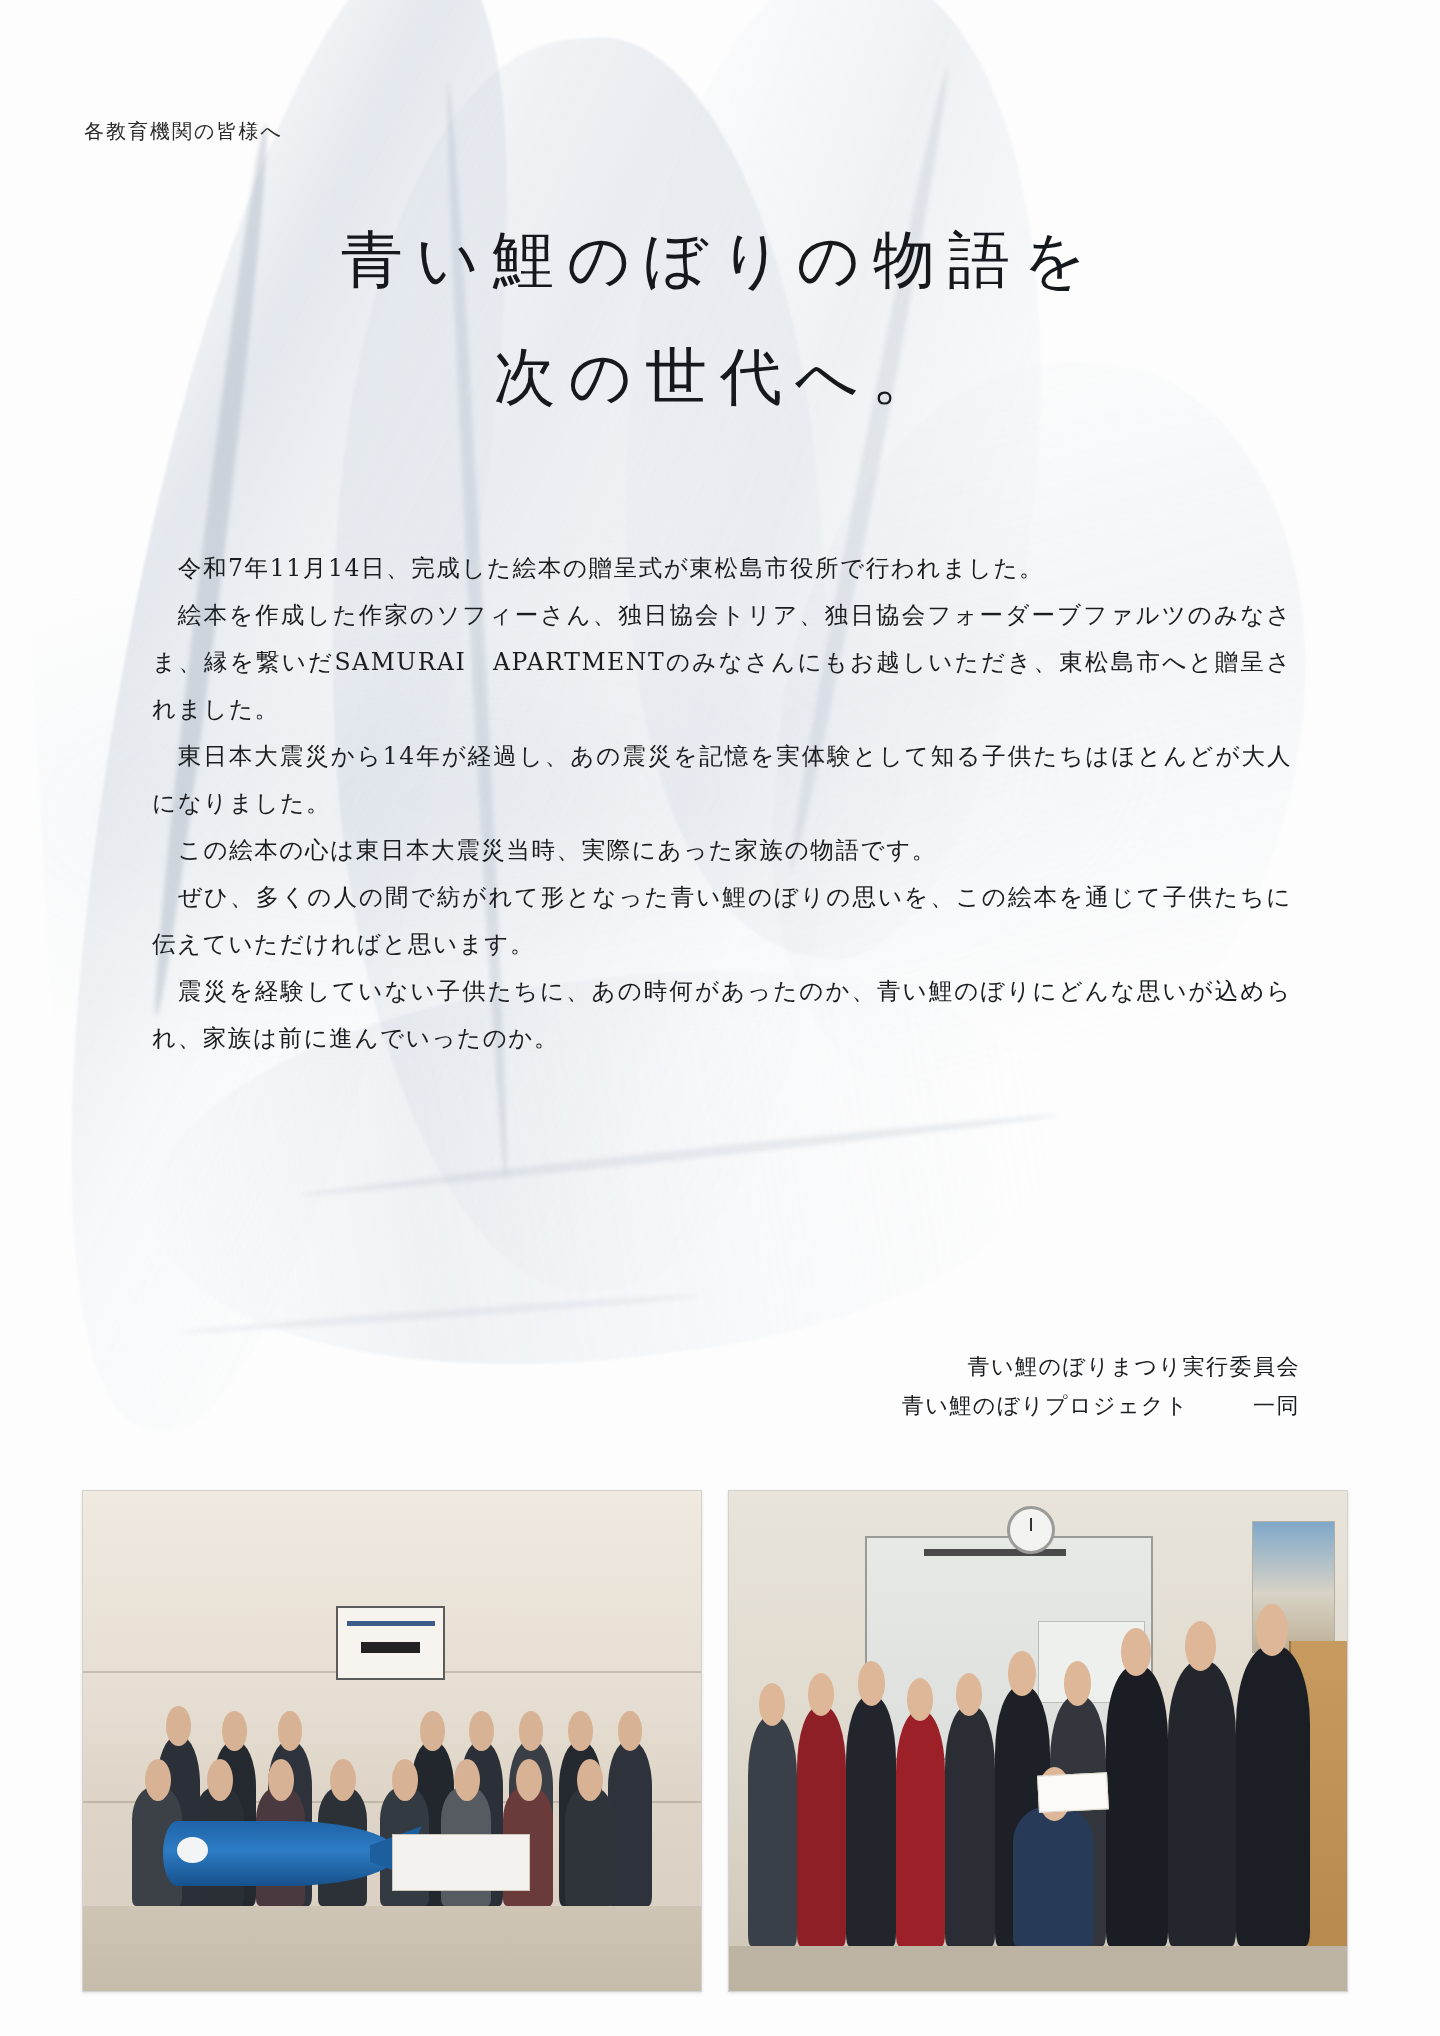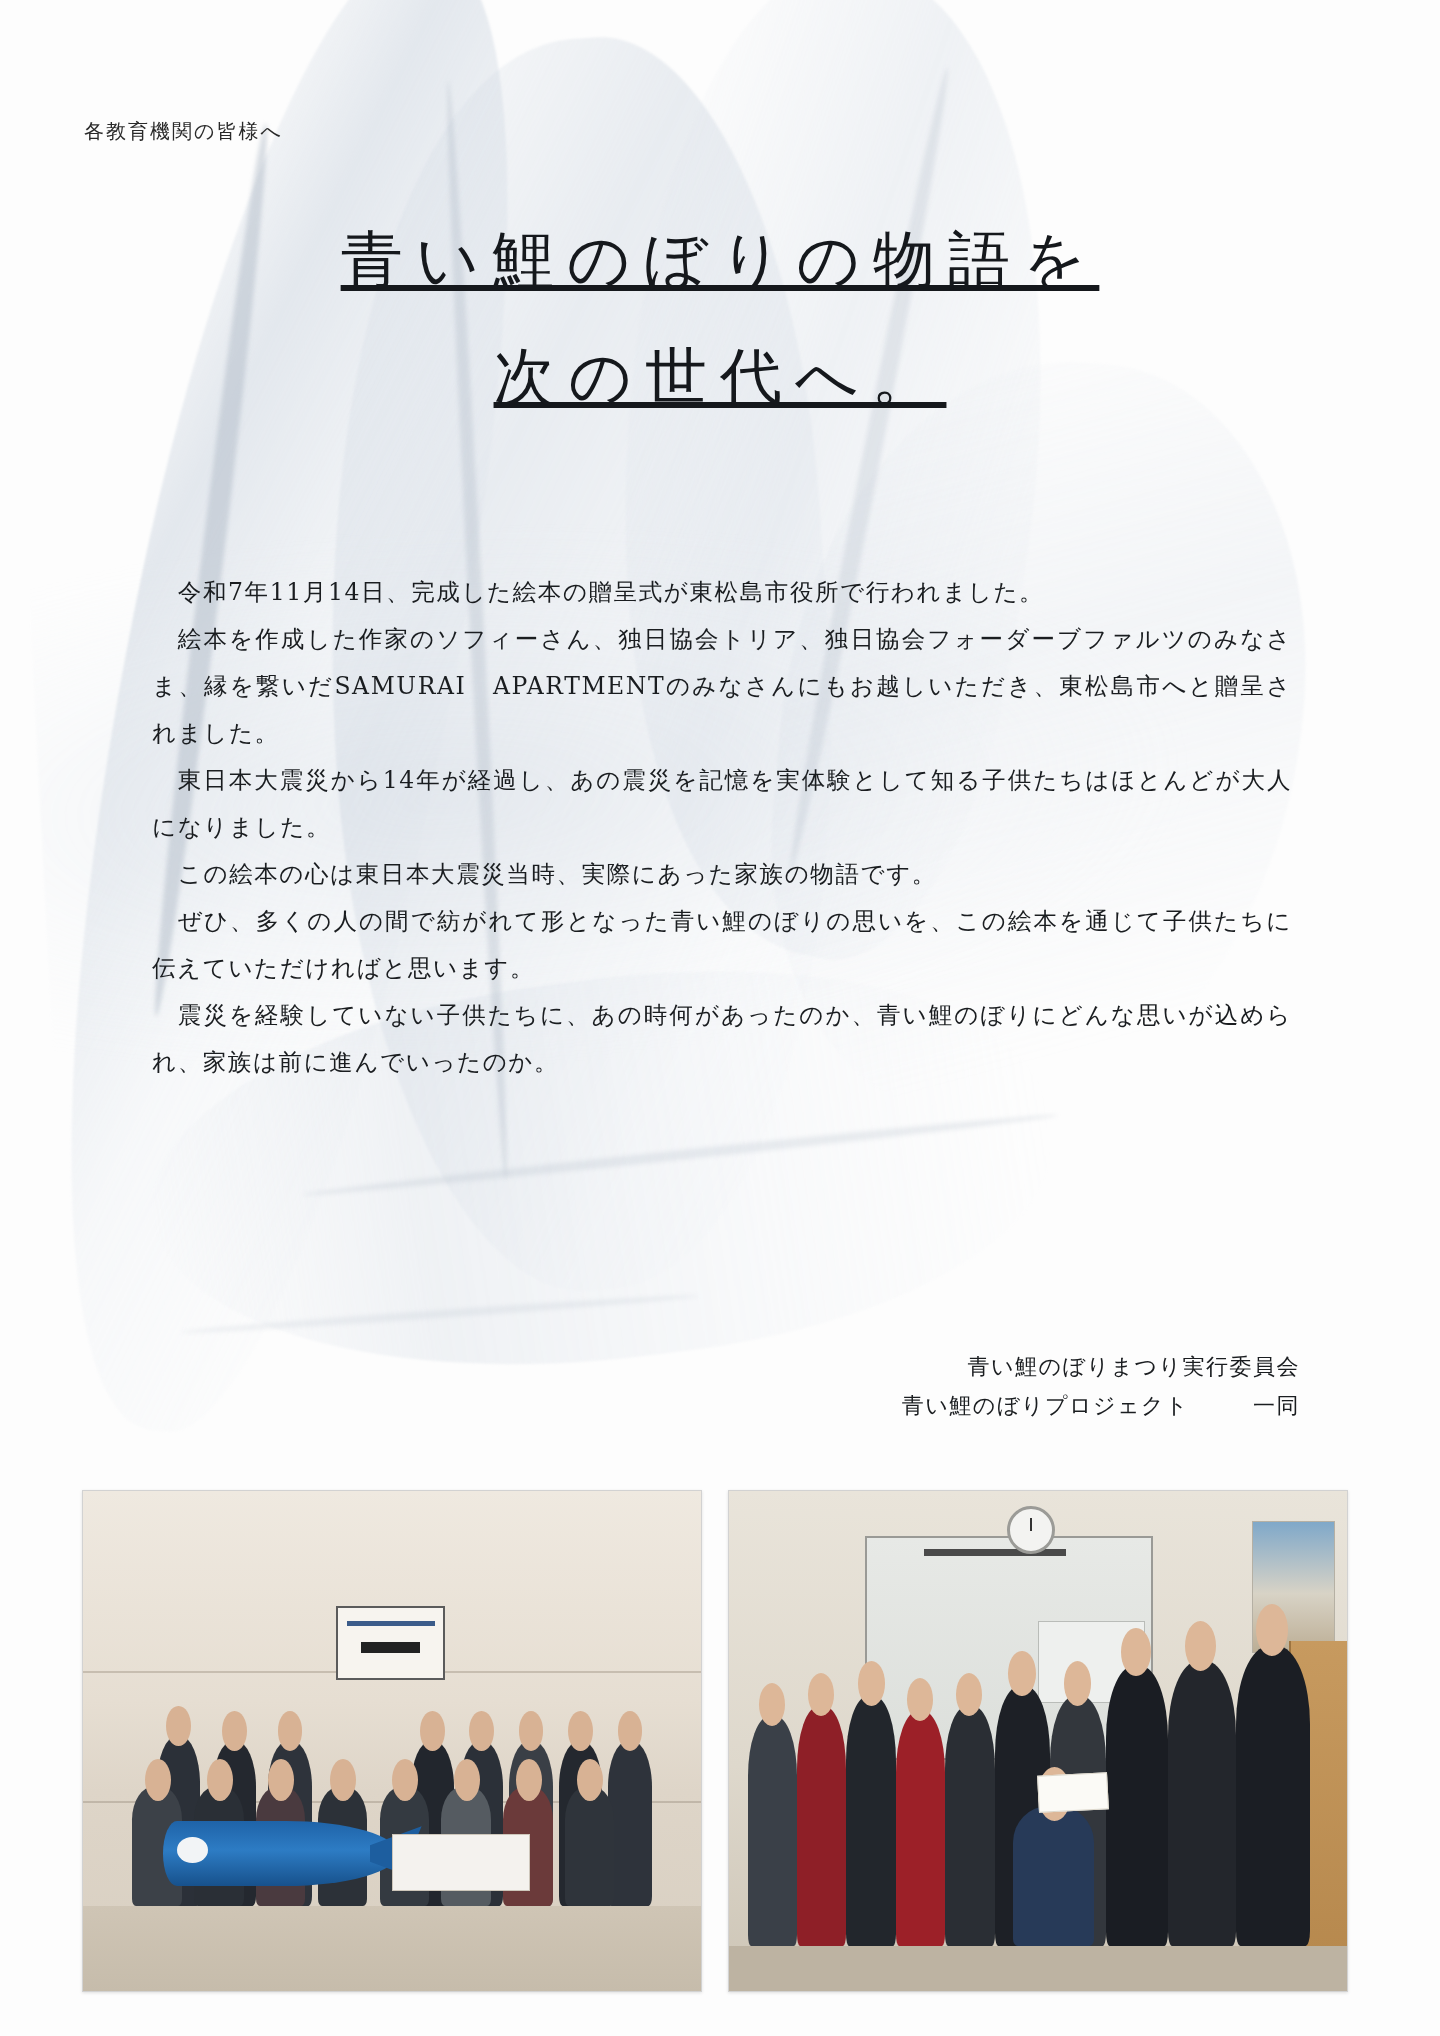--- a/index.html
+++ b/index.html
@@ -99,31 +99,30 @@
     text-align: center;
     color: #15181c;
     font-family: "DejaVu Serif", "Liberation Serif", serif;
   }
   .headline .line {
     font-size: 62px;
     letter-spacing: 13px;
     line-height: 1.6;
     font-weight: 400;
     white-space: nowrap;
-    text-decoration: underline;
   }
   .headline .line2 {
     margin-top: 18px;
   }
 
   
   .body-text {
     position: absolute;
     left: 152px;
-    top: 569px;
+    top: 545px;
     width: 1140px;
     font-size: 23.5px;
     line-height: 2.0;
     letter-spacing: 1.6px;
     color: #1a1d20;
     font-family: "DejaVu Serif", "Liberation Serif", serif;
   }
   .body-text p {
     margin: 0 0 0 0;
     text-indent: 1.1em;

